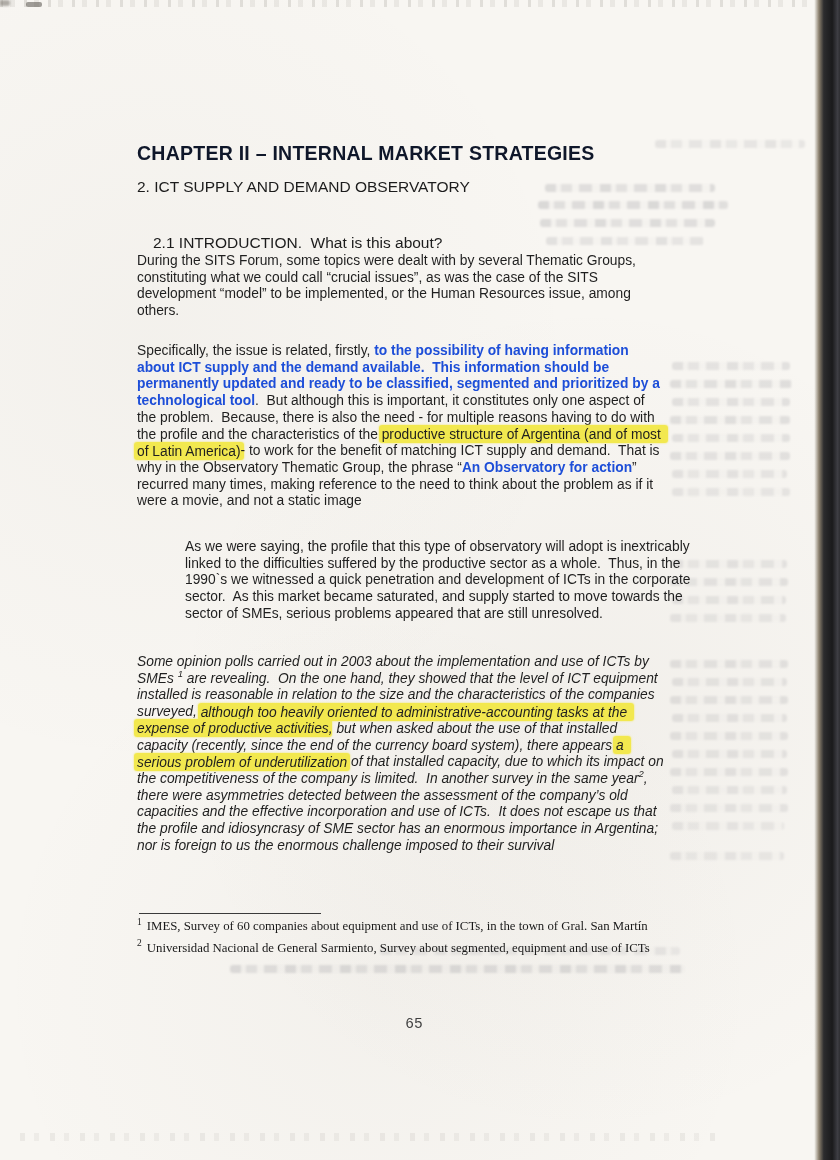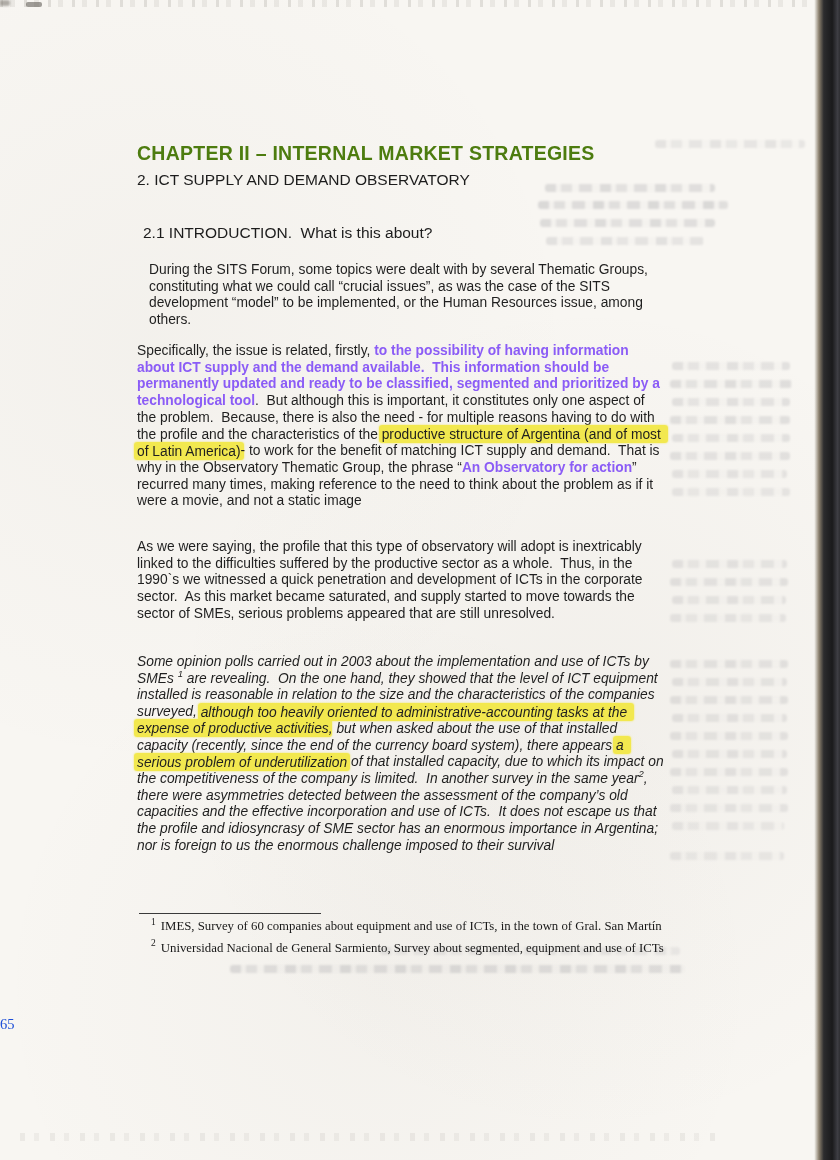--- a/index.html
+++ b/index.html
@@ -14,66 +14,66 @@
       #f8f6f2;
     font-family: "Liberation Sans", sans-serif;
     color: #1d1d1d;
   }
   .page { position: absolute; inset: 0; }
 
   
   .h1 {
     position: absolute; left: 137px; top: 142px; margin: 0;
     font-size: 19.5px; font-weight: bold; letter-spacing: 0.25px;
-    color: #4d7c0f; white-space: pre-wrap;
+    color: #0f172a; white-space: pre-wrap;
   }
   .h2 {
-    position: absolute; left: 137px; top: 171px; margin: 0;
+    position: absolute; left: 137px; top: 178px; margin: 0;
     font-size: 15.5px; font-weight: normal; color: #1c1c1c; white-space: pre-wrap;
   }
   .h3 {
-    position: absolute; left: 137px; top: 218px; margin: 6px;
+    position: absolute; left: 137px; top: 218px; margin: 16px;
     font-size: 15.5px; font-weight: normal; color: #1c1c1c; white-space: pre-wrap;
   }
 
   
   .body-par {
     position: absolute; left: 137px; width: 530px; margin: 0;
     font-size: 13.8px; line-height: 16.7px; color: #1f1f1f;
     white-space: pre-wrap;
   }
-  .p0 { top: 262px; margin-left: 12px; }
+  .p0 { top: 253px; }
   .p1 { top: 343px; }
-  .p2 { top: 539px; }
+  .p2 { top: 539px; margin-left: 48px; }
   .p3 { top: 654px; font-style: italic; }
 
-  .b { font-weight: bold; color: #8b5cf6; }
+  .b { font-weight: bold; color: #1d4ed8; }
   .hl {
     background: var(--hl, #f2e84f);
     -webkit-box-decoration-break: clone; box-decoration-break: clone;
     padding: 1.5px 3px; margin: 16px -3px; border-radius: 3px;
     box-shadow: 0 0 2px 0 var(--hl, #f2e84f);
   }
   .sup { vertical-align: super; font-size: 9.5px; line-height: 0; }
 
   
   .fn-rule {
     position: absolute; left: 139px; top: 913px; width: 182px; height: 0;
     border-top: 1.6px solid #3a3a3a;
   }
   .footnotes {
-    position: absolute; left: 151px; top: 919px; width: 620px;
+    position: absolute; left: 137px; top: 919px; width: 620px;
     font-family: "Liberation Serif", serif; font-size: 12.8px; color: #191919;
   }
   .fn { margin: 0 0 6px 0; line-height: 15.5px; white-space: pre-wrap; }
   .fn-num { vertical-align: super; font-size: 9.5px; line-height: 0; margin-right: 5px; }
 
   .pageno {
-    position: absolute; left: 0; top: 1016px; width: 828px; text-align: left;
-    font-family: Liberation Serif, serif; font-size: 14.5px; color: #1d4ed8;
+    position: absolute; left: 0; top: 1016px; width: 828px; text-align: center;
+    font-family: Liberation Mono, monospace; font-size: 14.5px; color: #404040;
   }
 
   
   .scan-edge {
     position: absolute; top: 0; right: 0; width: 30px; height: 1160px;
     background: linear-gradient(to right,
       rgba(30,30,32,0) 0%, rgba(30,30,32,0) 14%,
       #8a7f6d 30%, #2c2c2e 46%, #1a1a1c 74%, #3e3e44 92%, #2e2e32 100%);
   }
   .top-noise {

